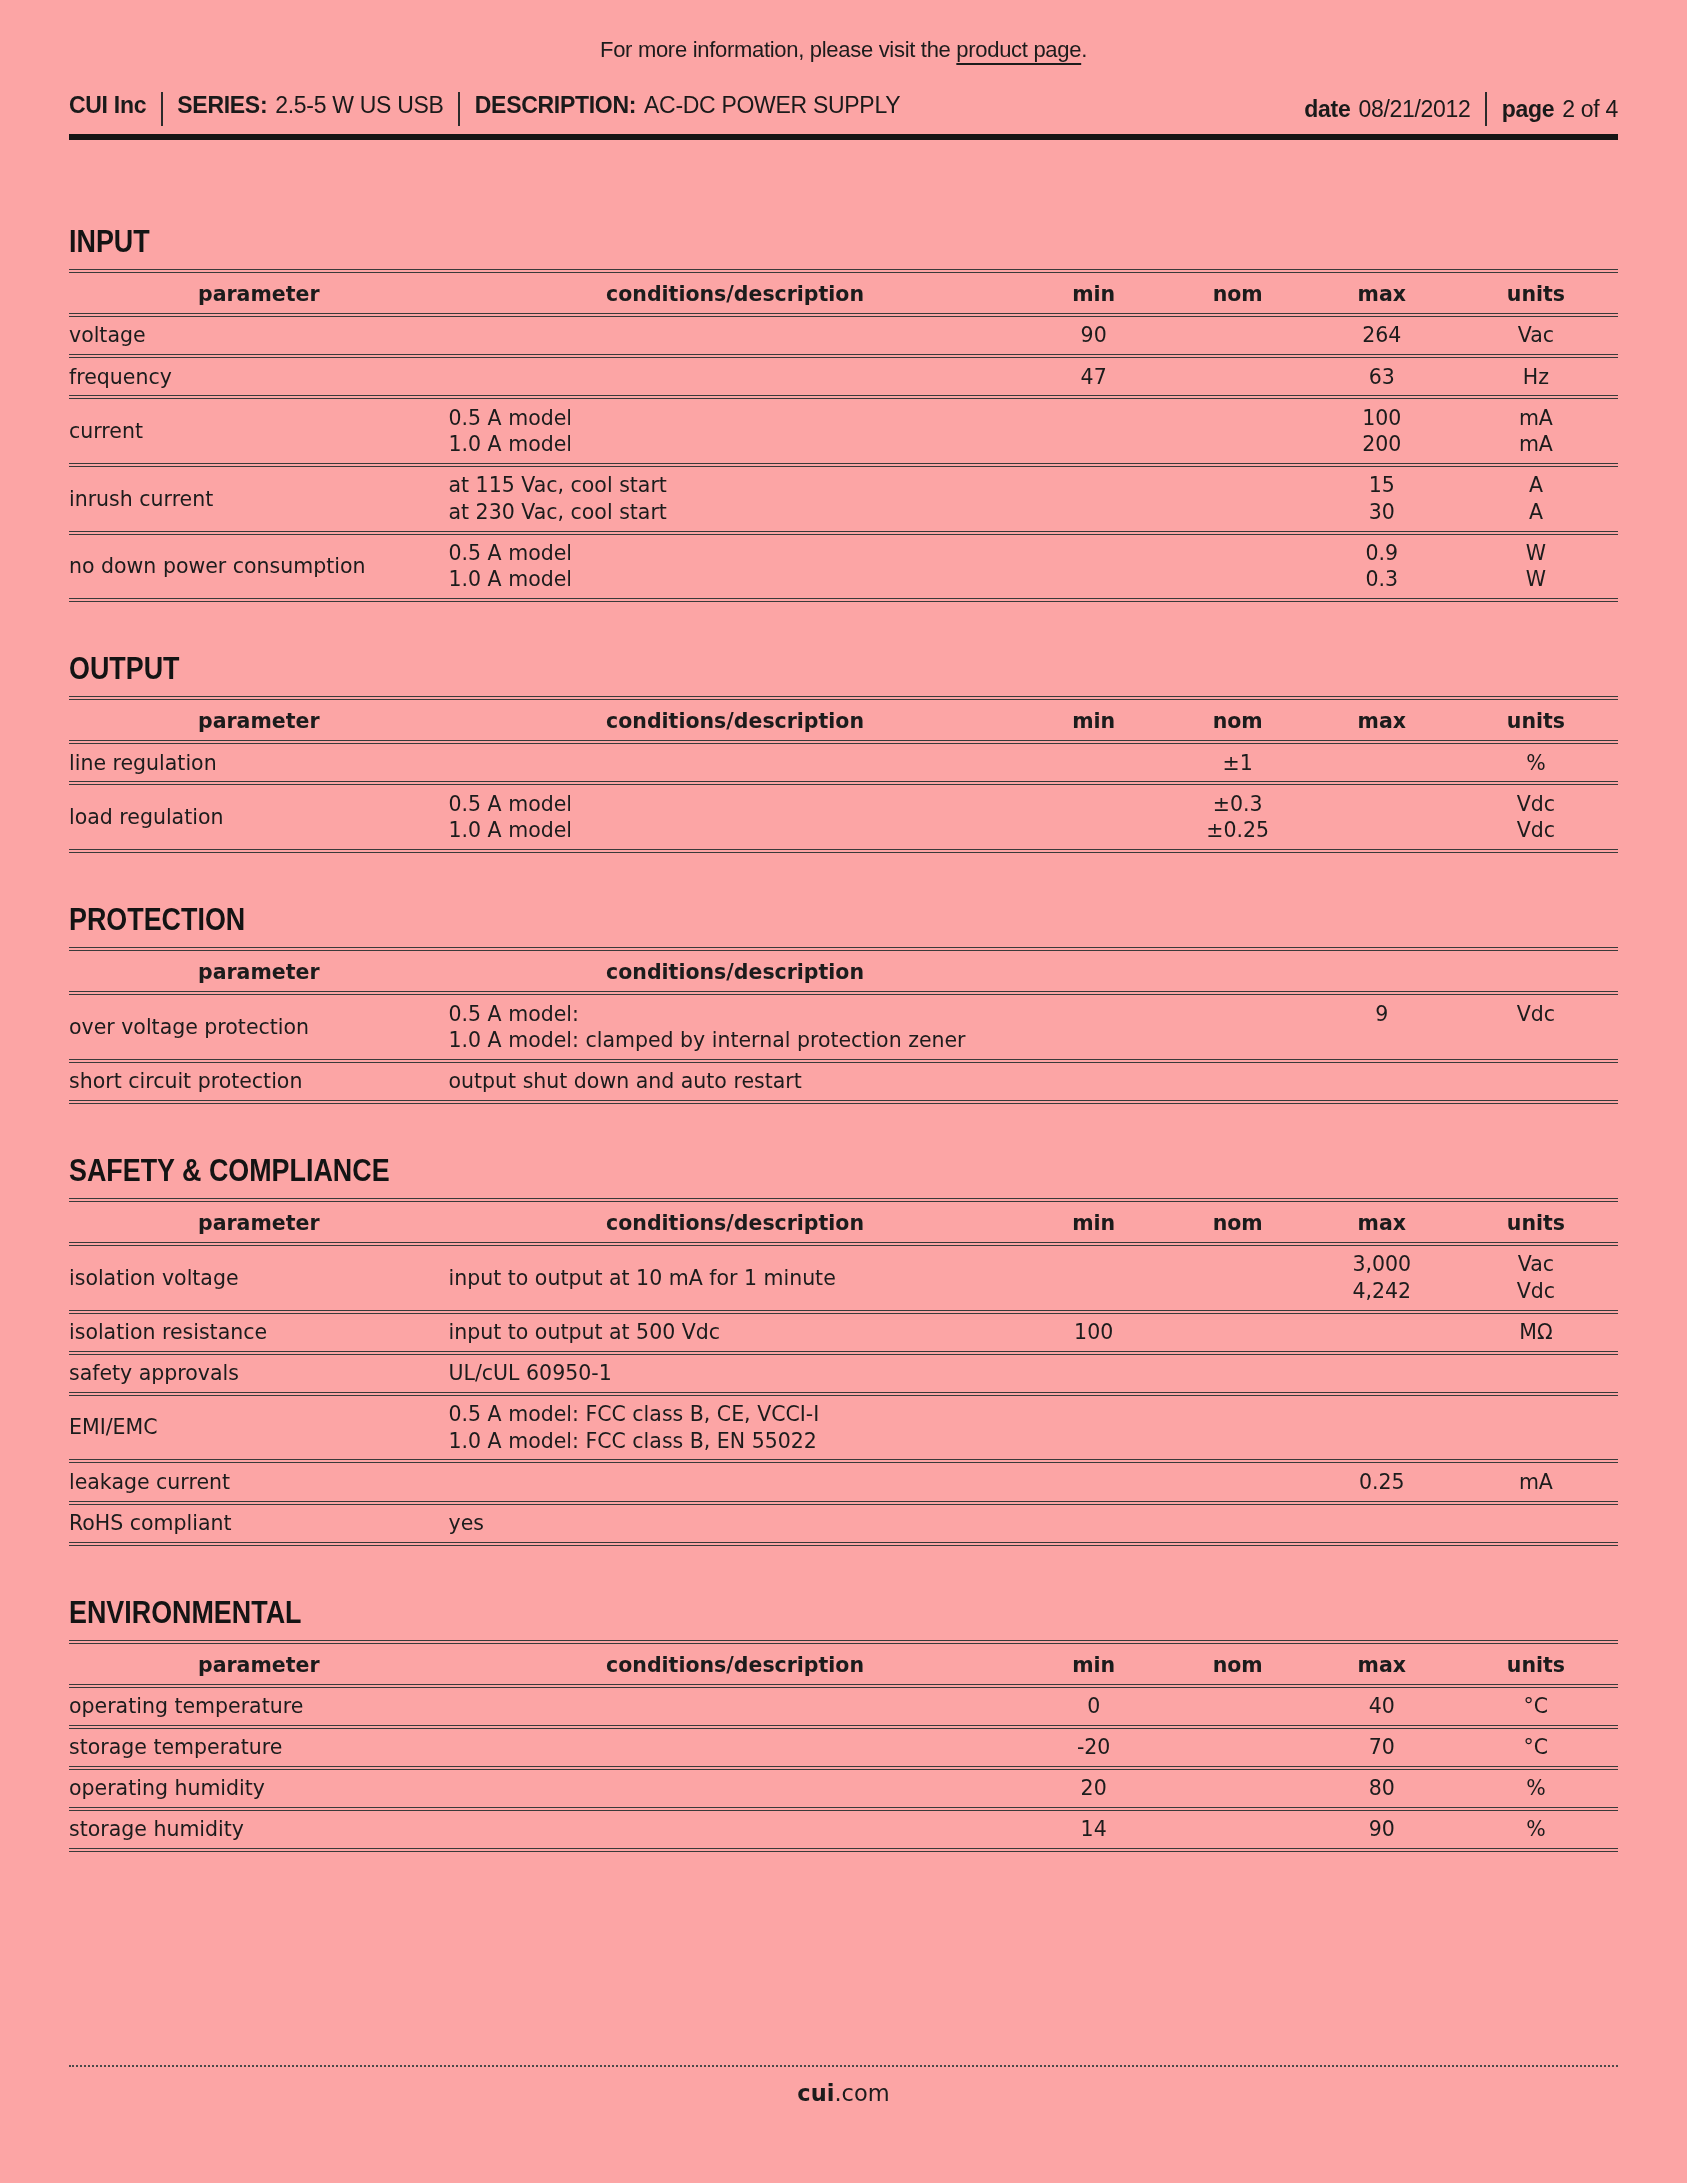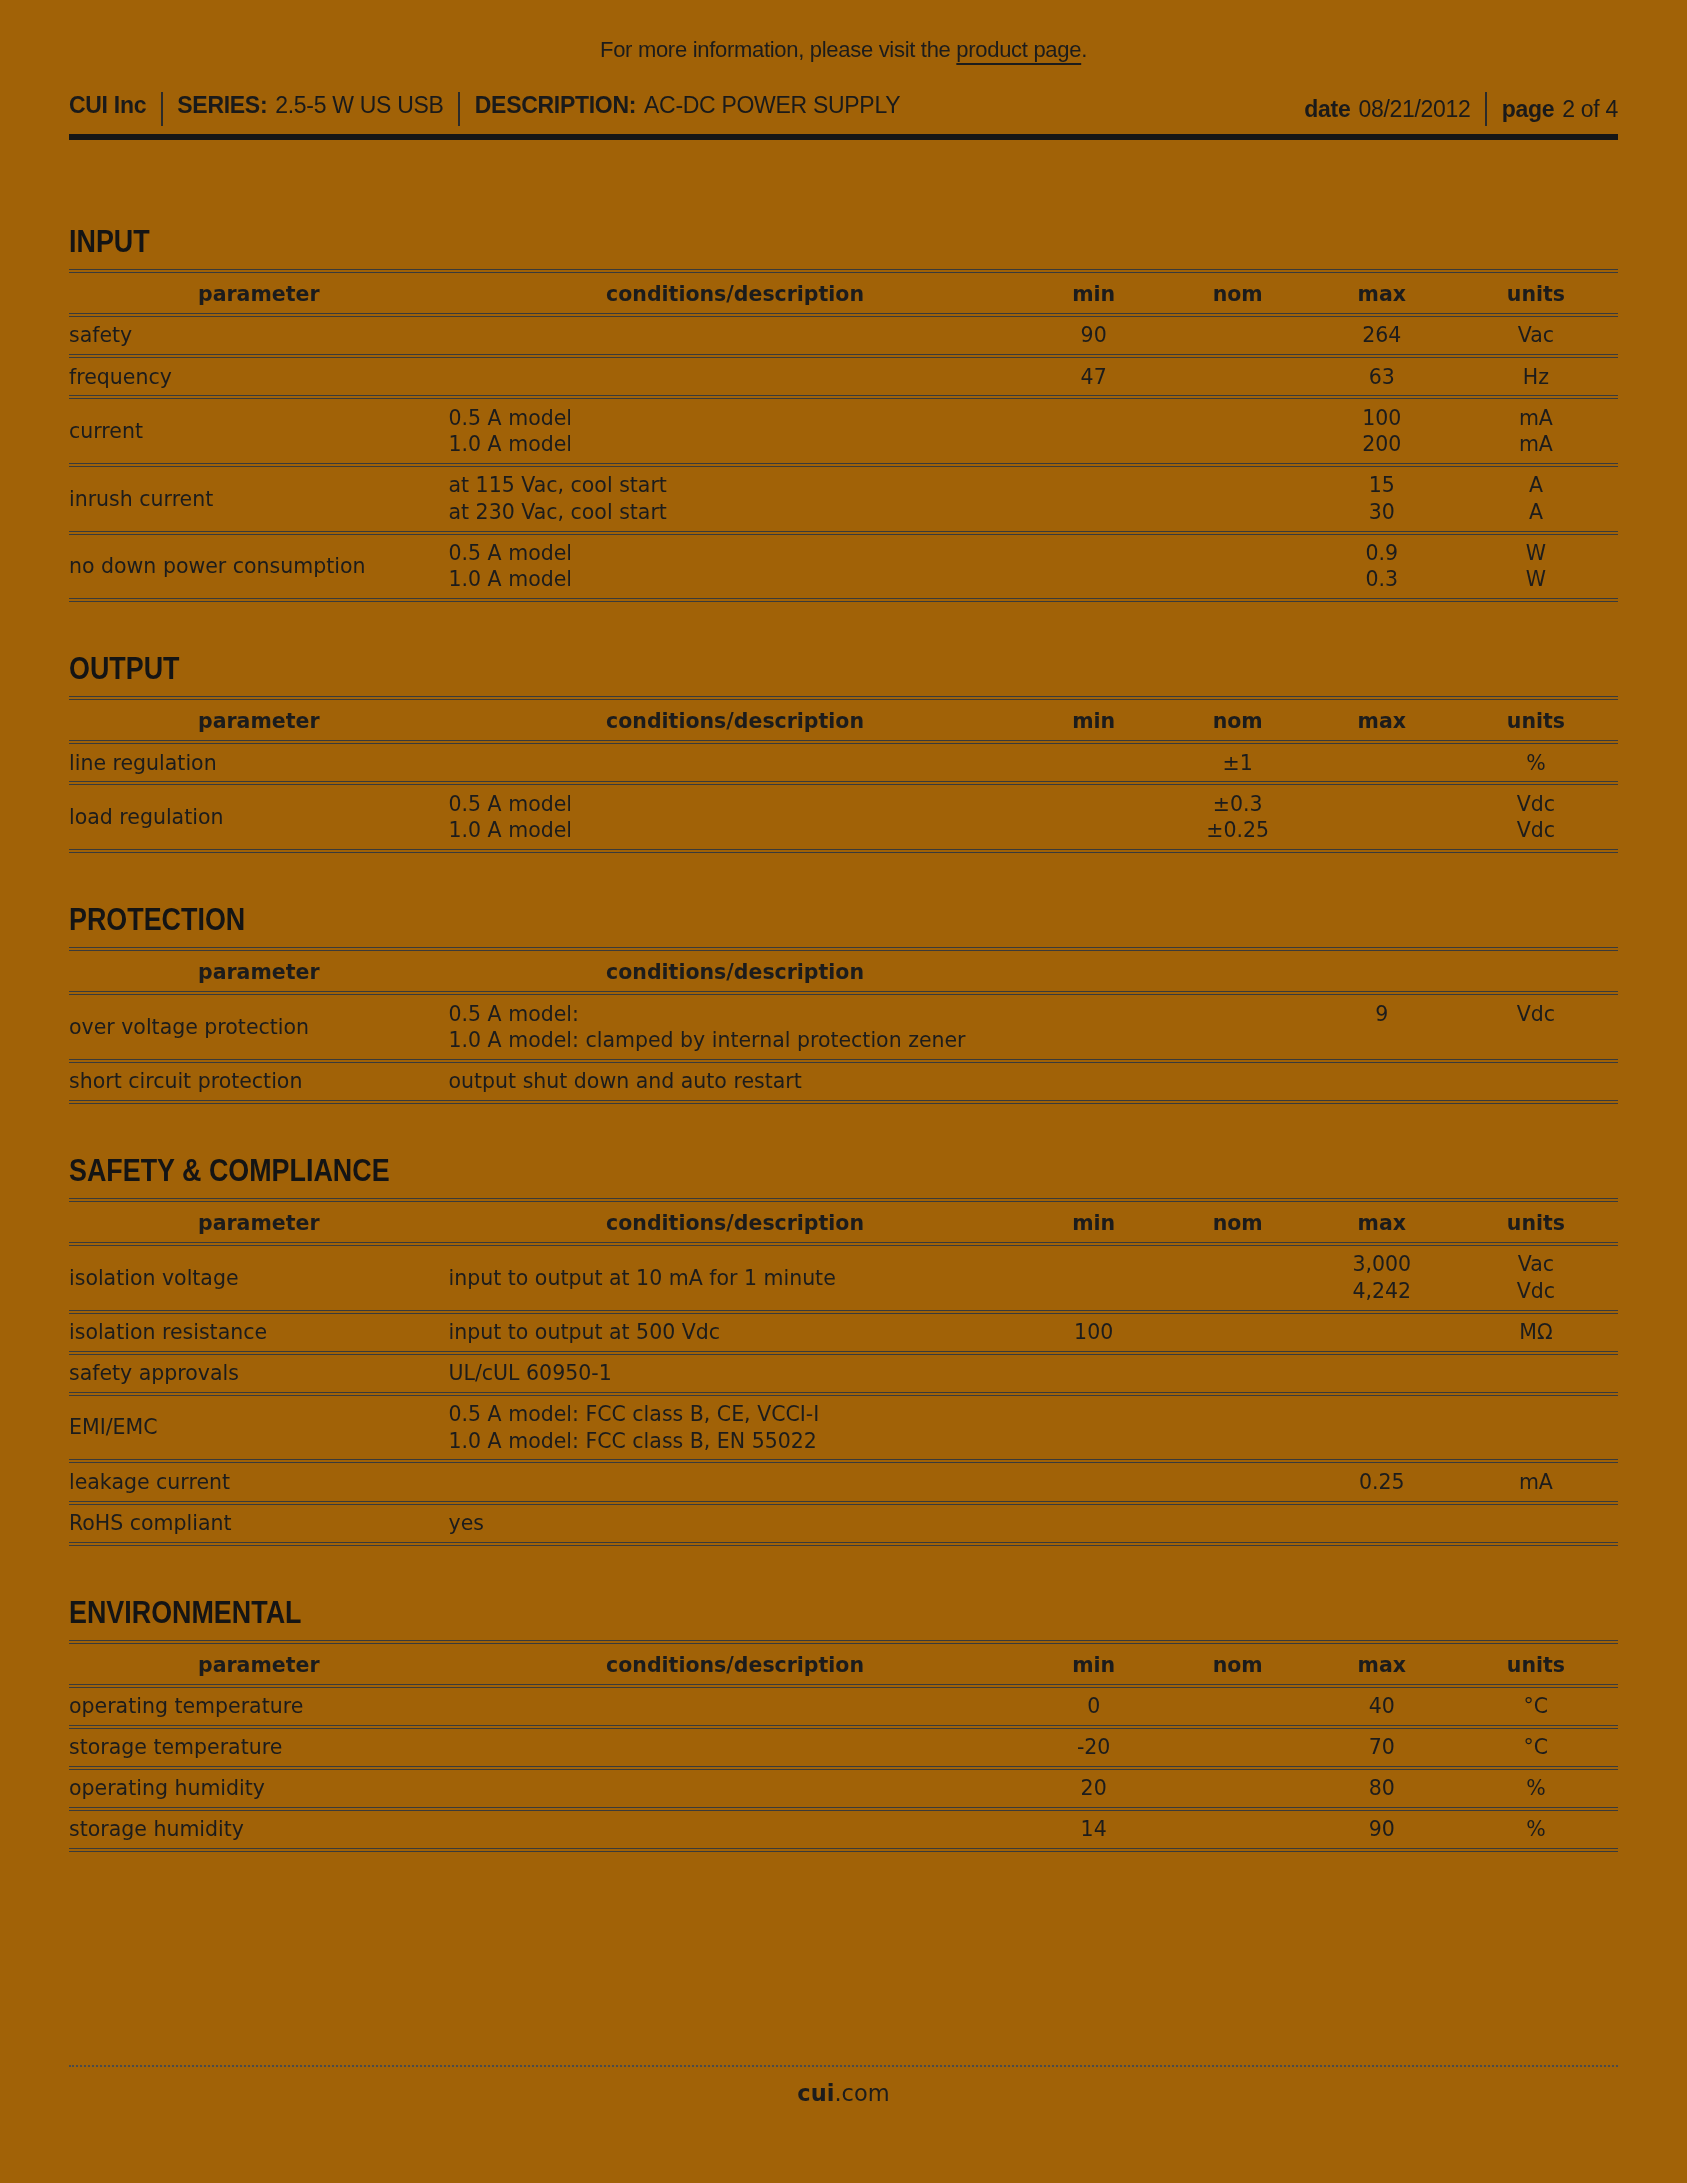--- a/index.html
+++ b/index.html
@@ -1,17 +1,17 @@
 <!DOCTYPE html>
 <html style="font-size:10.6px"><head>
 <meta charset="utf-8">
 <style>
   html,body { margin:0; padding:0; background:#ffffff; }
   .page {
-    position:relative; width:1687px; height:2183px; background:#a16207;
+    position:relative; width:1687px; height:2183px; background:#fca5a5;
     font-family:"DejaVu Sans", sans-serif; color:#1c1c1c; overflow:hidden;
   }
   .content { padding:0 69px; }
 
   
   .top-note {
     margin-top:37px; text-align:center; font-size:22px;
     font-family:"Liberation Sans", sans-serif; letter-spacing:-0.3px;
   }
   .top-note .link {
@@ -109,21 +109,21 @@
                 <th>conditions/description</th>
                 <th class="num">min</th>
                 <th class="num">nom</th>
                 <th class="num">max</th>
                 <th class="num">units</th>
               </tr>
             </thead>
             <tbody>
               <tr>
                 <td>
-                  <div class="ln">safety</div>
+                  <div class="ln">voltage</div>
                 </td>
                 <td>
                   <div class="ln">&nbsp;</div>
                 </td>
                 <td class="num">
                   <div class="ln">90</div>
                 </td>
                 <td class="num">
                   <div class="ln">&nbsp;</div>
                 </td>

